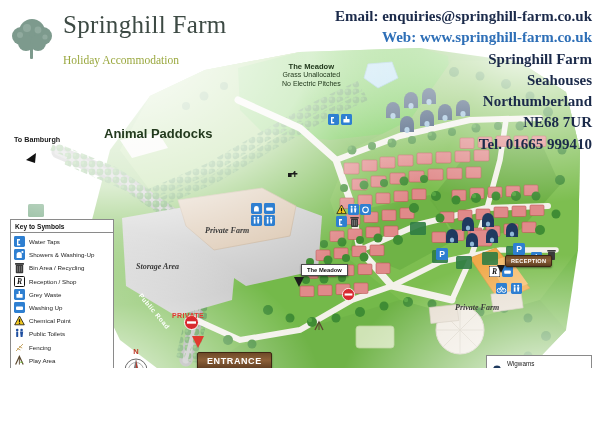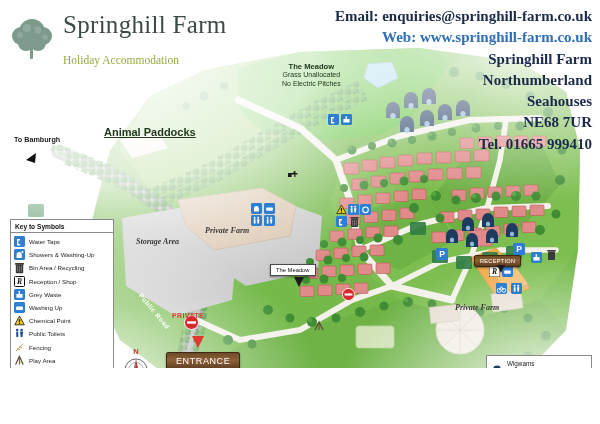--- a/index.html
+++ b/index.html
@@ -104,23 +104,24 @@
   .plg-row:last-child { margin-bottom: 0; }
   .plg-sw { width: 10px; height: 10px; flex: 0 0 10px; margin-top: .5px; }
   .plg-txt { font-size: 6.3px; color: #1a1a1a; line-height: 1.25; }
   .plg-txt .small { font-size: 4.9px; display: block; }
 
   
   .wood-sign {
     position: absolute; z-index: 45;
     background: linear-gradient(#6e4a28, #8d6038 45%, #5e3d20);
     border: 1px solid #3e2713; border-radius: 2px;
-    color: #fff; font-weight: normal; text-align: left;
+    color: #fff; font-weight: bold; text-align: left;
     font-family: "Liberation Sans", sans-serif;
     box-shadow: 0 1px 2px rgba(0,0,0,.45);
+    margin-left: 31px;
   }
   #sign-entrance { left: 166px; top: 352px; padding: 3px 9px; font-size: 9px; letter-spacing: .6px; }
   #sign-reception { left: 474px; top: 255px; padding: 2px 5px; font-size: 5.6px; letter-spacing: .3px; }
   #sign-meadow-dir { left: 270px; top: 264px; padding: 2px 5px; font-size: 5.8px; background: #ffffff; color: #111; border: 1px solid #4a4a4a; border-radius: 0; }
 
   #entrance-caption {
     position: absolute; left: 155px; top: 374px; width: 104px;
     text-align: center; z-index: 45;
     font-size: 7px; font-weight: bold; color: #d03030; line-height: 1.25;
     pointer-events: none;
@@ -477,44 +478,44 @@
     <div class="brand-text">
       <div id="brand-title">Springhill Farm</div>
       <div id="brand-sub">Holiday Accommodation</div>
     </div>
   </div>
 
   <div id="contact-block">
     <div>Email: enquiries@springhill-farm.co.uk</div>
     <div class="web">Web: www.springhill-farm.co.uk</div>
     <div>Springhill Farm</div>
+    <div>Seahouses</div>
     <div>Northumberland</div>
-    <div>Seahouses</div>
     <div>NE68 7UR</div>
     <div>Tel. 01665 999410</div>
   </div>
 
   <div class="map-label" style="left:282px; top:62px; font-size:7.6px;">
     <span>The Meadow</span>
     <span class="sub" style="font-size:7px;">Grass Unallocated</span>
     <span class="sub" style="font-size:7px;">No Electric Pitches</span>
   </div>
 
-  <div class="map-label" style="left:104px; top:126px; font-size:11px;text-decoration:underline;">
+  <div class="map-label" style="left:104px; top:126px; font-size:13px;">
     <span>Animal Paddocks</span>
   </div>
 
   <div class="map-label" style="left:14px; top:136px; font-size:7.2px; text-align:left; color:#1b1b1b;">
     <span>To Bamburgh</span>
   </div>
   <svg style="position:absolute; left:24px; top:152px; width:14px; height:14px; z-index:31;" viewBox="0 0 14 14">
     <path d="M12,1 L2,8 L11,11 Z" fill="#111"></path>
   </svg>
 
-  <div class="italic-label" style="left:136px; top:237px; width:60px; font-size:8px;">
+  <div class="italic-label" style="left:136px; top:262px; width:60px; font-size:8px;">
     <span>Storage Area</span>
   </div>
 
   <div class="italic-label" style="left:205px; top:226px; width:62px; font-size:8px;">
     <span>Private Farm</span>
   </div>
 
   <div class="italic-label" style="left:455px; top:303px; width:62px; font-size:8px;">
     <span>Private Farm</span>
   </div>

